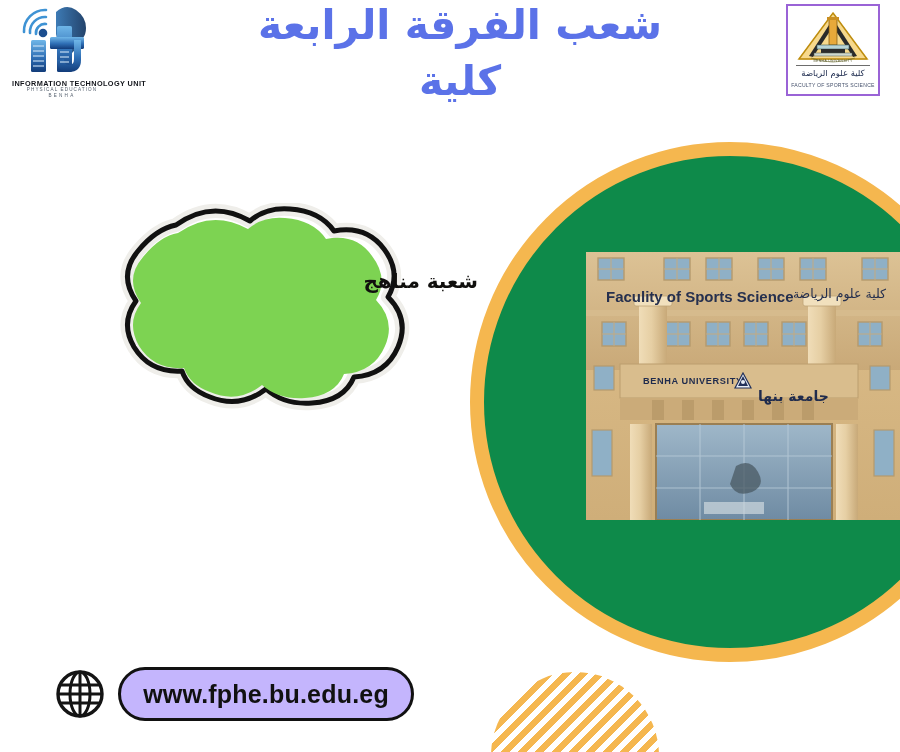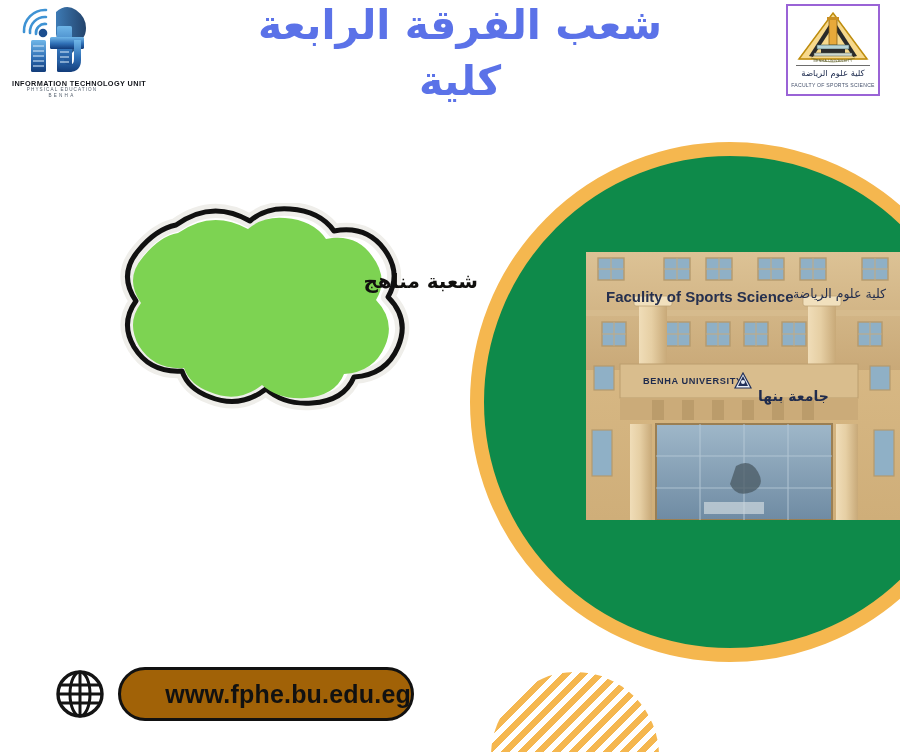--- a/index.html
+++ b/index.html
@@ -267,26 +267,26 @@
     width: 52px;
     height: 52px;
   }
   #url-pill {
     position: absolute;
     left: 118px;
     top: 667px;
     width: 296px;
     height: 54px;
     border-radius: 27px;
-    background: #a16207;
+    background: #c4b5fd;
     border: 3px solid #111111;
     box-sizing: border-box;
     display: flex;
     align-items: center;
-    justify-content: flex-end;
+    justify-content: center;
   }
   #url-pill .url-text {
     font-size: 25px;
     font-weight: bold;
     color: #111111;
     letter-spacing: 0.2px;
     font-family: "Liberation Sans", sans-serif;
     white-space: nowrap;
   }
 </style>

